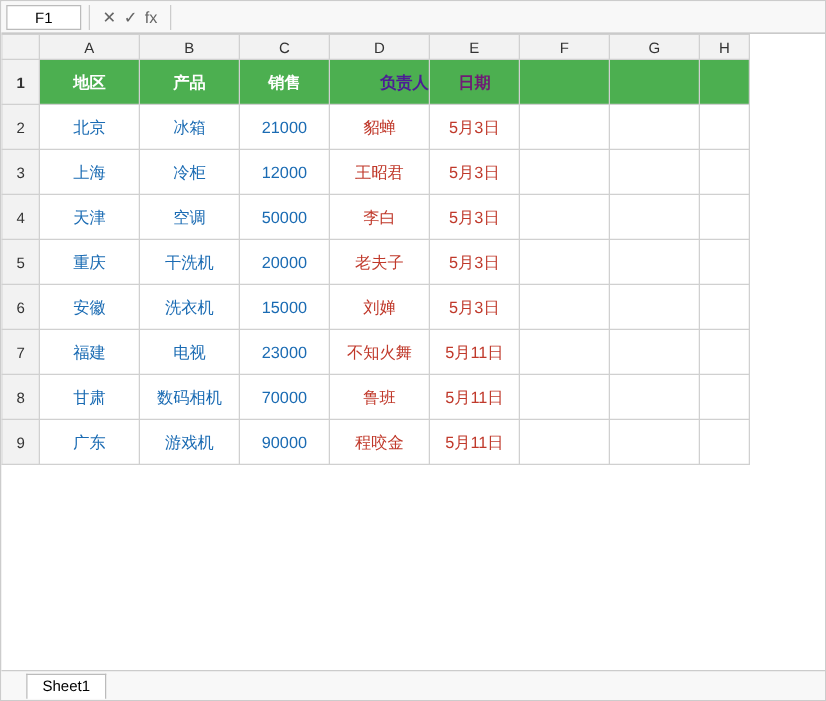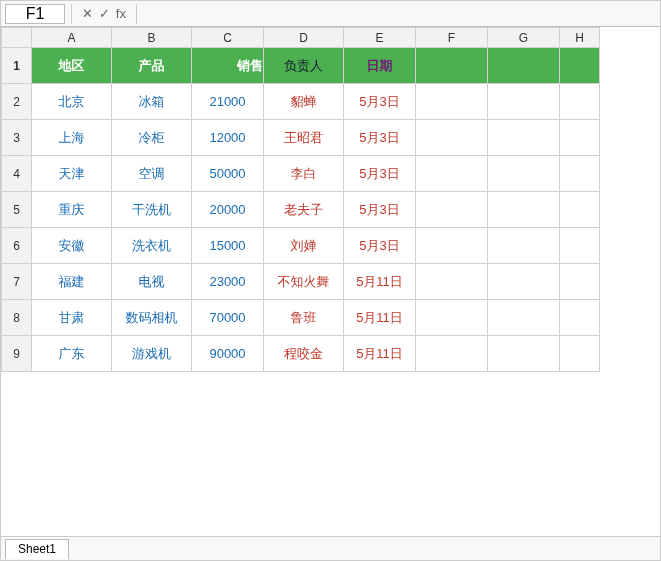--- a/index.html
+++ b/index.html
@@ -24,21 +24,21 @@
       padding: 0 4px;
       gap: 4px;
     }
     .cell-ref-box {
       width: 60px;
       height: 20px;
       border: 1px solid #bbb;
       display: flex;
       align-items: center;
       justify-content: center;
-      font-size: 16px;
+      font-size: 12px;
       background: #fff;
     }
     .formula-divider {
       width: 1px;
       height: 20px;
       background: #ccc;
       margin: 0 2px;
     }
     .formula-icons {
       display: flex;
@@ -132,21 +132,21 @@
     .sheet-container::-webkit-scrollbar-track { background: #f1f1f1; }
     .sheet-container::-webkit-scrollbar-thumb { background: #c1c1c1; border: 2px solid #f1f1f1; }
 
     
     .tab-bar {
       height: 24px;
       background: #f8f8f8;
       border-top: 1px solid #ccc;
       display: flex;
       align-items: center;
-      padding: 0 4px;
+      padding: 0 20px;
       gap: 4px;
     }
     .sheet-tab {
       height: 20px;
       padding: 0 12px;
       border: 1px solid #bbb;
       border-bottom: none;
       background: #fff;
       font-size: 12px;
       cursor: pointer;
@@ -187,22 +187,22 @@
           <th class="col-f">F</th>
           <th class="col-g">G</th>
           <th class="col-h">H</th>
         </tr>
       </thead>
       <tbody id="table-body">
       <tr class="header-row">
     <td class="row-num">1</td>
     <td class="cell-region" style="color:#fff;font-weight:bold;">地区</td>
     <td class="cell-product" style="color:#fff;font-weight:bold;">产品</td>
-    <td class="cell-sales" style="color:#fff;font-weight:bold;text-align:right;">销售</td>
-    <td class="cell-person" style="color:#0f172a;font-weight:normal;">负责人</td>
+    <td class="cell-sales" style="color:#fff;font-weight:bold;">销售</td>
+    <td class="cell-person" style="color:#4c1d95;font-weight:bold;text-align:right;">负责人</td>
     <td class="cell-date" style="color:#701a75;font-weight:bold;">日期</td>
     <td></td>
     <td></td>
     <td></td>
   </tr>
           <tr>
       <td class="row-num">2</td>
       <td class="cell-region">北京</td>
       <td class="cell-product">冰箱</td>
       <td class="cell-sales">21000</td>

